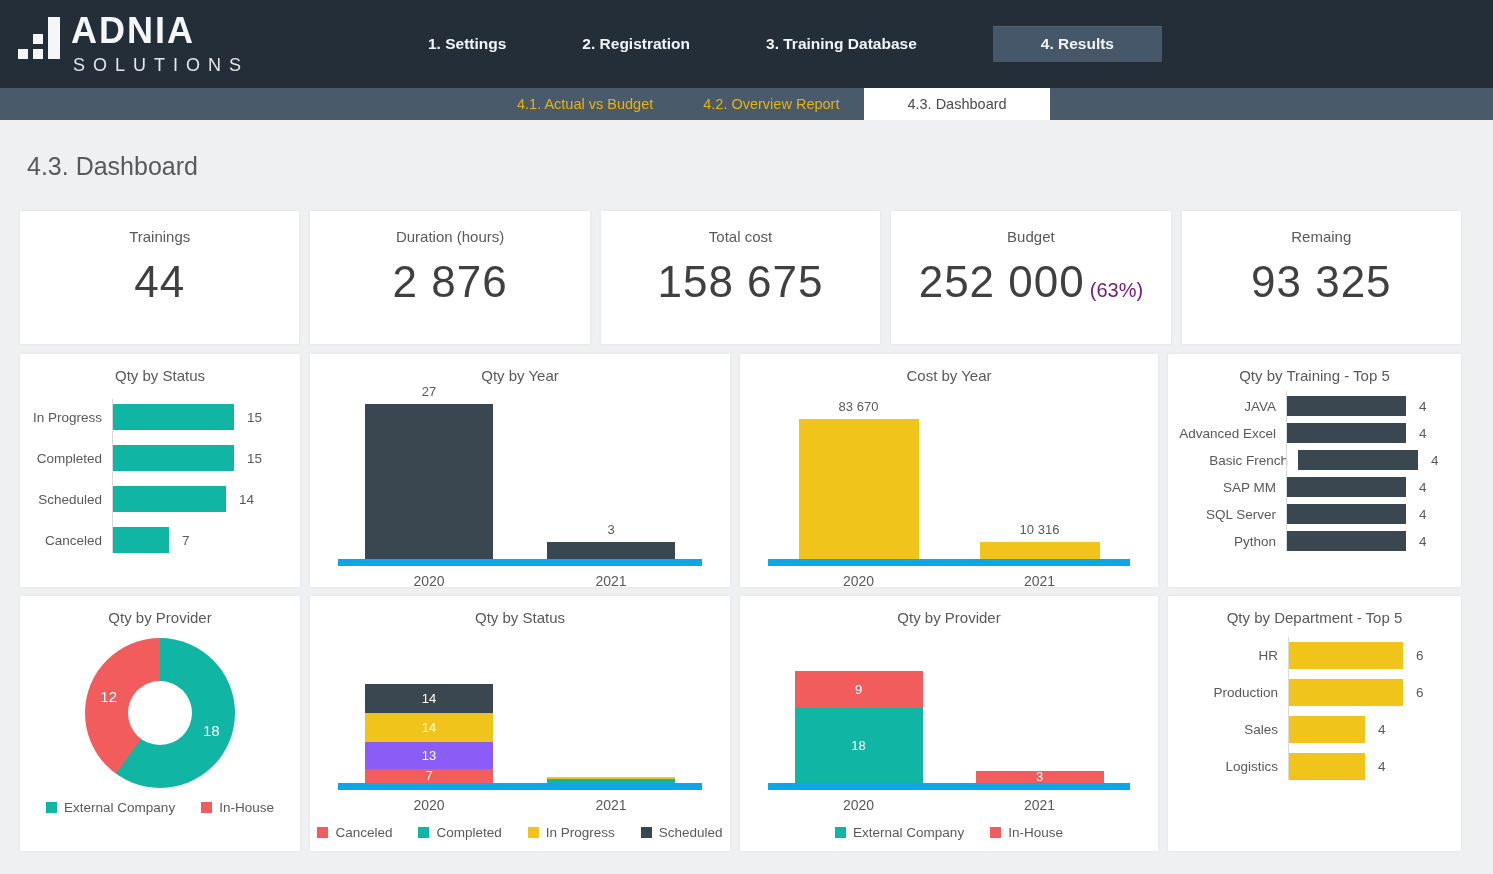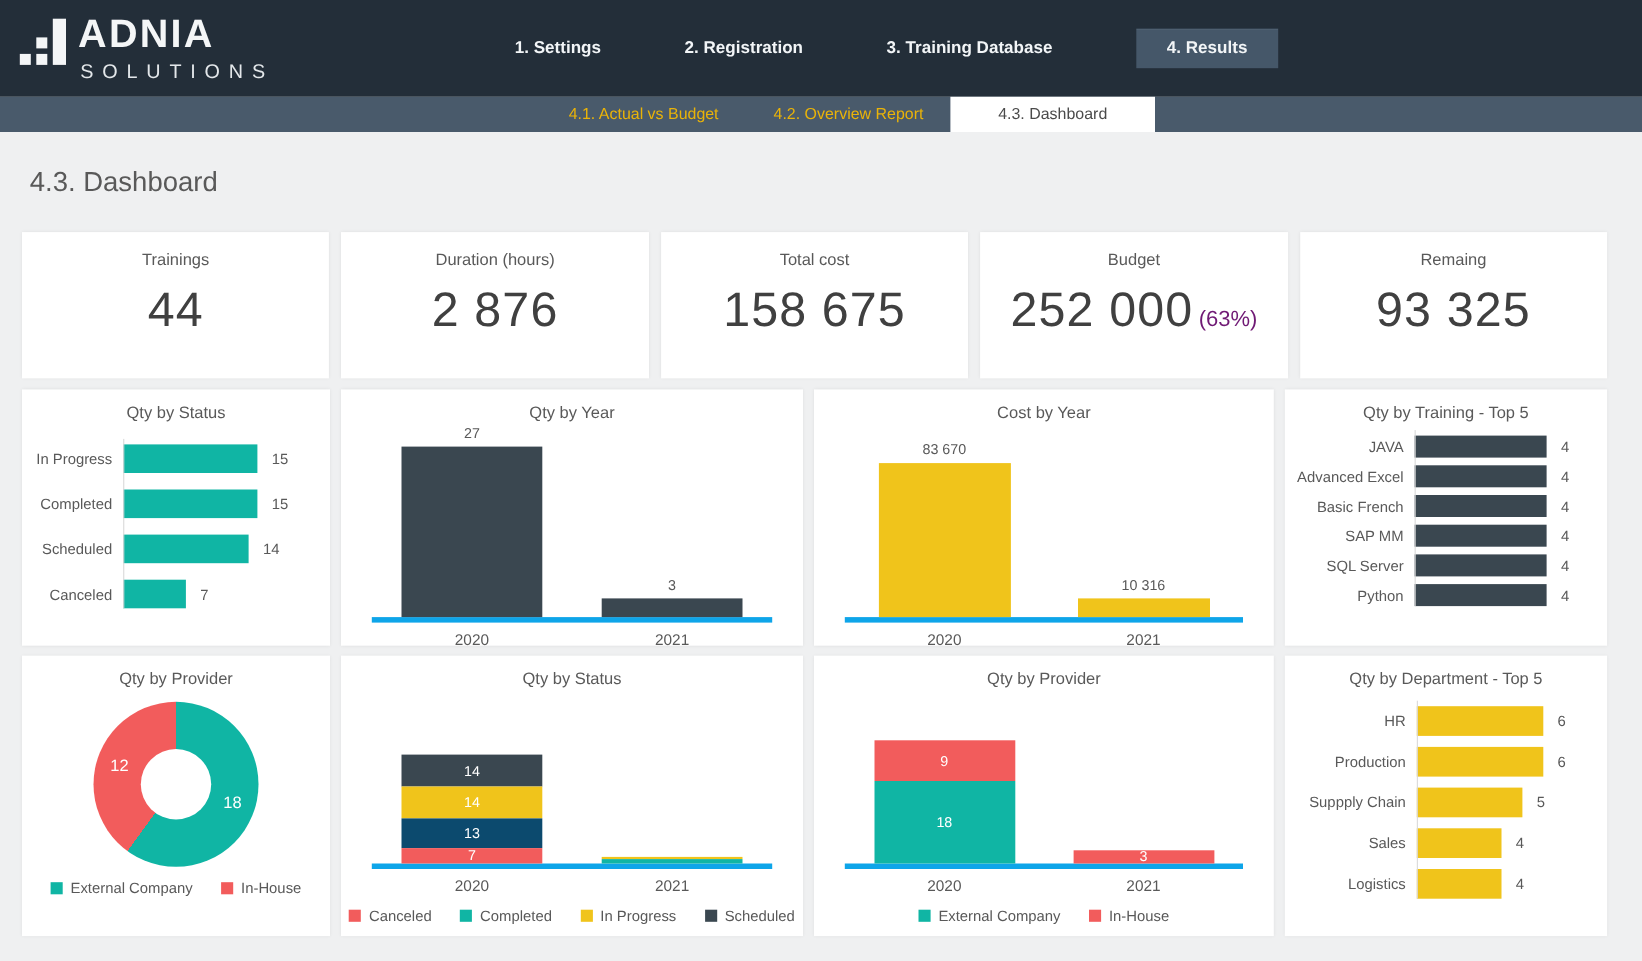--- a/index.html
+++ b/index.html
@@ -15,21 +15,21 @@
   .logo-icon { display: flex; align-items: flex-end; gap: 5px; height: 42px; margin-right: 11px; margin-top: 4px; }
   .li-c1 { width: 10px; height: 10px; background: #F4F6F7; }
   .li-c2 { display: flex; flex-direction: column; gap: 5px; }
   .li-c2 div { width: 10px; height: 10px; background: #F4F6F7; }
   .li-c3 { width: 12px; height: 42px; background: #F4F6F7; }
   .logo-texts { display: flex; flex-direction: column; }
   .logo-name { font-size: 36px; font-weight: 700; color: #F4F6F7; letter-spacing: 2px; line-height: 1; }
   .logo-sub { font-size: 18px; color: #E3E7EA; letter-spacing: 8px; margin-top: 6px; margin-left: 2px; }
   .nav { display: flex; align-items: center; gap: 76px; margin-left: auto; margin-right: 331px; }
   .nav-item { color: #F2F5F7; font-size: 15.5px; font-weight: 700; white-space: nowrap; cursor: pointer; }
-  .nav-item.active { background: #455769; padding: 9px 28px; box-shadow: inset 0 1px 0 rgba(255,255,255,0.07); }
+  .nav-item.active { background: #455769; padding: 9px 48px; box-shadow: inset 0 1px 0 rgba(255,255,255,0.07); }
   
   .subnav { height: 32px; background: #495A6B; display: flex; align-items: stretch; padding-left: 492px; }
   .subtab { color: #eab308; font-size: 14.5px; display: flex; align-items: center; padding: 12px 25px; white-space: nowrap; cursor: pointer; }
   .subtab.active { background: #FFFFFF; color: #4A4A4A; padding: 0 43px; }
   
   .page-title { font-size: 25px; color: #595959; margin: 32px 0 0 27px; font-weight: 400; }
   .kpi-grid { display: grid; grid-template-columns: repeat(5, 1fr); gap: 11px; margin: 30px 32px 0 20px; }
   .card { background: #FFFFFF; box-shadow: 0 0 3px rgba(0,0,0,0.07); }
   .kpi-card { height: 133px; text-align: center; }
   .kpi-label { font-size: 15px; color: #595959; margin-top: 17px; }
@@ -40,21 +40,21 @@
   .chart-card { padding-top: 13px; position: relative; overflow: hidden; }
   .chart-title { text-align: center; font-size: 15px; color: #595959; }
   
   .hbars { position: relative; }
   .hbar-row { display: flex; align-items: center; }
   .hbar-label { text-align: right; padding-right: 10px; font-size: 13.5px; color: #595959; white-space: nowrap; }
   .hbar { height: 100%; }
   .hbar-val { font-size: 13.5px; color: #595959; margin-left: 13px; }
   .axis-v { position: absolute; width: 1px; background: #D9D9D9; }
   
-  .cols { display: flex; justify-content: space-around; align-items: flex-end; border-bottom: 5px solid #0ea5e9; }
+  .cols { display: flex; justify-content: space-around; align-items: flex-end; border-bottom: 7px solid #0ea5e9; }
   .col { display: flex; flex-direction: column; align-items: center; justify-content: flex-end; }
   .col-val { font-size: 13px; color: #595959; margin-bottom: 5px; }
   .col-x { display: flex; justify-content: space-around; }
   .x-label { font-size: 14px; color: #595959; width: 50%; text-align: center; }
   .stack { display: flex; flex-direction: column; justify-content: flex-end; }
   .seg { display: flex; align-items: center; justify-content: center; overflow: hidden; }
   .seg-label { color: #FFFFFF; font-size: 13px; line-height: 1; }
   
   .donut-wrap { display: flex; justify-content: center; margin-top: 12px; }
   .donut { width: 150px; height: 150px; border-radius: 50%; position: relative; }
@@ -195,21 +195,21 @@
           <div class="hbar-label" style="width: 118px;">JAVA</div>
           <div class="hbar" style="width: 120px; background: rgb(58, 71, 80);"></div>
           <div class="hbar-val">4</div>
         </div>
         <div class="hbar-row" style="height: 20px; margin-bottom: 7px;">
           <div class="hbar-label" style="width: 118px;">Advanced Excel</div>
           <div class="hbar" style="width: 120px; background: rgb(58, 71, 80);"></div>
           <div class="hbar-val">4</div>
         </div>
         <div class="hbar-row" style="height: 20px; margin-bottom: 7px;">
-          <div class="hbar-label" style="width: 118px;">Basic French</div>
+          <div class="hbar-label" style="width: 130px;">Basic French</div>
           <div class="hbar" style="width: 120px; background: rgb(58, 71, 80);"></div>
           <div class="hbar-val">4</div>
         </div>
         <div class="hbar-row" style="height: 20px; margin-bottom: 7px;">
           <div class="hbar-label" style="width: 118px;">SAP MM</div>
           <div class="hbar" style="width: 120px; background: rgb(58, 71, 80);"></div>
           <div class="hbar-val">4</div>
         </div>
         <div class="hbar-row" style="height: 20px; margin-bottom: 7px;">
           <div class="hbar-label" style="width: 118px;">SQL Server</div>
@@ -249,21 +249,21 @@
     <div class="chart-title">Qty by Status</div>
     <div id="c6">
         <div class="cols" style="height: 158px; margin: 6px 28px 0px;">
           <div class="stack" style="width: 128px;">
             <div class="seg" style="height: 28.84px; background: rgb(58, 71, 80);">
               <span class="seg-label">14</span>
             </div>
             <div class="seg" style="height: 28.84px; background: rgb(240, 196, 27);">
               <span class="seg-label">14</span>
             </div>
-            <div class="seg" style="height: 26.78px; background: #0c4a6e;">
+            <div class="seg" style="height: 26.78px; background: #8b5cf6;">
               <span class="seg-label">13</span>
             </div>
             <div class="seg" style="height: 14.42px; background: rgb(242, 92, 92);">
               <span class="seg-label">7</span>
             </div>
           </div>
           <div class="stack" style="width: 128px;">
             <div class="seg" style="height: 2.06px; background: rgb(240, 196, 27);"></div>
             <div class="seg" style="height: 4.12px; background: rgb(16, 181, 164);"></div>
           </div>
@@ -334,25 +334,20 @@
           <div class="hbar-label" style="width: 120px;">HR</div>
           <div class="hbar" style="width: 115px; background: rgb(240, 196, 27);"></div>
           <div class="hbar-val">6</div>
         </div>
         <div class="hbar-row" style="height: 27px; margin-bottom: 10px;">
           <div class="hbar-label" style="width: 120px;">Production</div>
           <div class="hbar" style="width: 115px; background: rgb(240, 196, 27);"></div>
           <div class="hbar-val">6</div>
         </div>
         <div class="hbar-row" style="height: 27px; margin-bottom: 10px;">
-          <div class="hbar-label" style="width: 120px;">Suppply Chain</div>
-          <div class="hbar" style="width: 96px; background: rgb(240, 196, 27);"></div>
-          <div class="hbar-val">5</div>
-        </div>
-        <div class="hbar-row" style="height: 27px; margin-bottom: 10px;">
           <div class="hbar-label" style="width: 120px;">Sales</div>
           <div class="hbar" style="width: 77px; background: rgb(240, 196, 27);"></div>
           <div class="hbar-val">4</div>
         </div>
         <div class="hbar-row" style="height: 27px; margin-bottom: 10px;">
           <div class="hbar-label" style="width: 120px;">Logistics</div>
           <div class="hbar" style="width: 77px; background: rgb(240, 196, 27);"></div>
           <div class="hbar-val">4</div>
         </div>
       </div>

